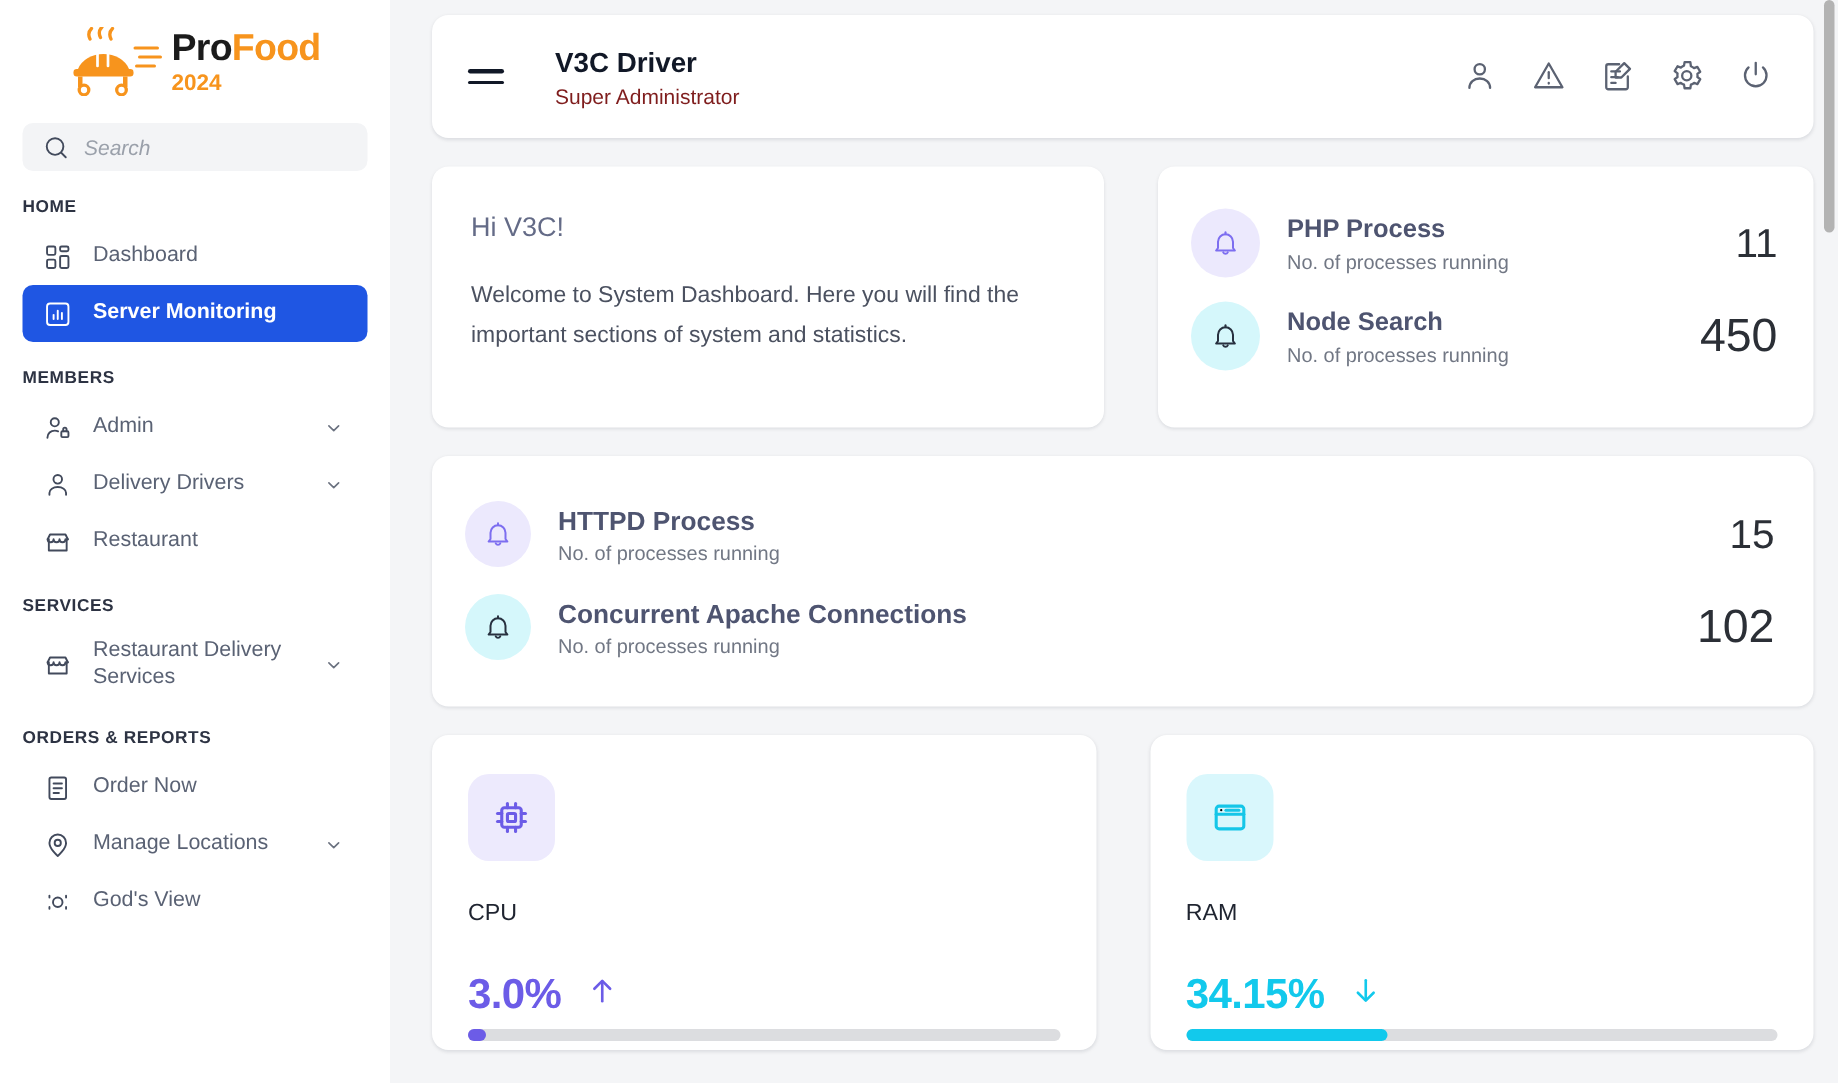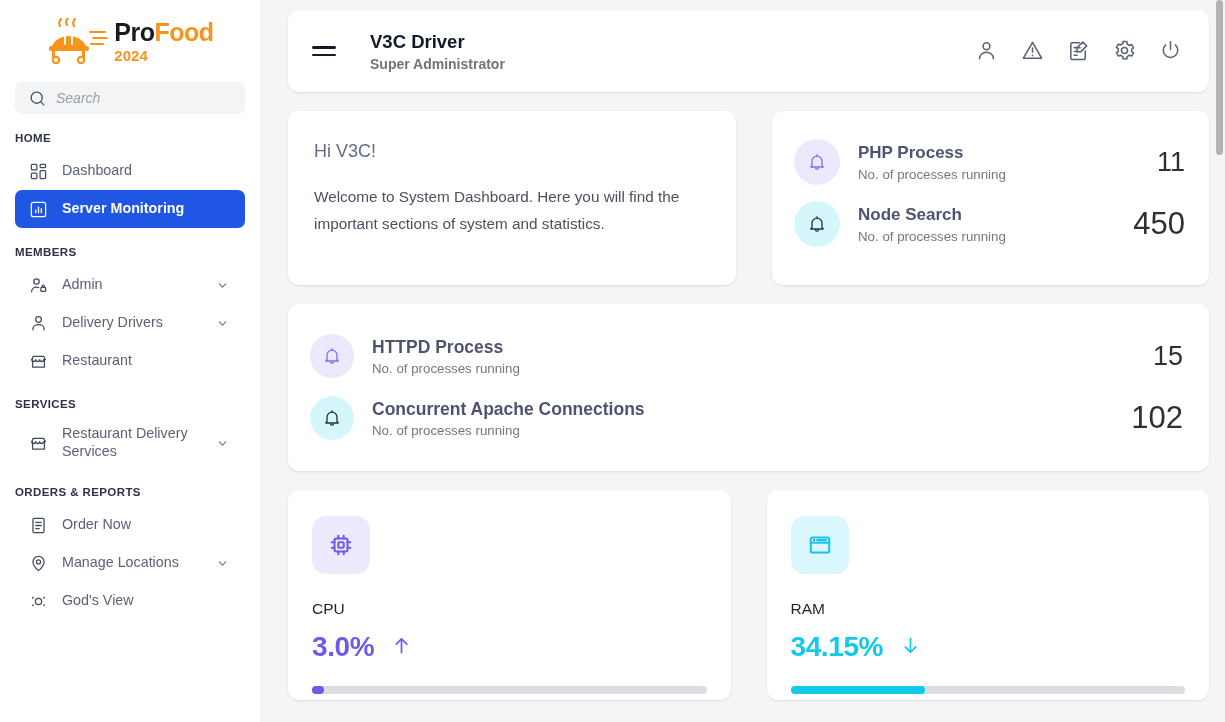--- a/index.html
+++ b/index.html
@@ -92,21 +92,21 @@
     height: 82px;
     display: flex; align-items: center;
     padding: 0 26px 0 24px;
     margin-bottom: 19px;
   }
   .hamburger { width: 26px; display: flex; flex-direction: column; gap: 5px; cursor: pointer; margin-right: 32px; }
   .hamburger span { display: block; height: 2.4px; background: #111827; border-radius: 2px; }
   .hamburger span:nth-child(1) { width: 24px; }
   .hamburger span:nth-child(2) { width: 24px; }
   .tb-title { font-size: 18.5px; font-weight: bold; color: #111827; line-height: 1.25; }
-  .tb-sub { font-size: 14px; color: #737373; margin-top: 2px; font-weight: bold; }
+  .tb-sub { font-size: 14px; color: #7f1d1d; margin-top: 2px; }
   .tb-icons { margin-left: auto; display: flex; align-items: center; gap: 22px; }
   .tb-icons .ti { width: 24px; height: 24px; cursor: pointer; }
   .tb-icons svg { width: 23px; height: 23px; stroke: #5b6272; fill: none; stroke-width: 1.6; stroke-linecap: round; stroke-linejoin: round; }
 
   
   .row { display: flex; gap: 36px; margin-bottom: 19px; }
   .welcome-card { width: 448px; height: 174px; padding: 30px 26px; }
   .welcome-hi { font-size: 18px; color: #646b87; margin-bottom: 22px; }
   .welcome-text { font-size: 15.3px; color: #4b5160; line-height: 1.75; }
 
@@ -139,21 +139,21 @@
   .metric-icon {
     width: 58px; height: 58px; border-radius: 14px;
     display: flex; align-items: center; justify-content: center;
     margin-bottom: 26px;
   }
   .metric-icon svg { width: 26px; height: 26px; fill: none; stroke-width: 1.9; stroke-linecap: round; stroke-linejoin: round; }
   .metric-icon.lav { background: #edeafd; }
   .metric-icon.lav svg { stroke: #6c5ce7; }
   .metric-icon.cyan { background: #d9f7fc; }
   .metric-icon.cyan svg { stroke: #14c6e8; }
-  .metric-label { font-size: 15.5px; color: #1f2430; margin-bottom: 13px; }
+  .metric-label { font-size: 15.5px; color: #1f2430; margin-bottom: 29px; }
   .metric-val-row { display: flex; align-items: center; gap: 17px; }
   .metric-val { font-size: 28px; font-weight: bold; letter-spacing: -0.4px; }
   .metric-val.lav { color: #6c5ce7; }
   .metric-val.cyan { color: #12c9ec; }
   .arrow svg { width: 21px; height: 21px; fill: none; stroke-width: 2; stroke-linecap: round; stroke-linejoin: round; }
   .arrow.lav svg { stroke: #6c5ce7; }
   .arrow.cyan svg { stroke: #12c9ec; }
   .progress {
     position: absolute; left: 24px; right: 24px; bottom: 6px;
     height: 8px; border-radius: 4px; background: #dcdde0;

